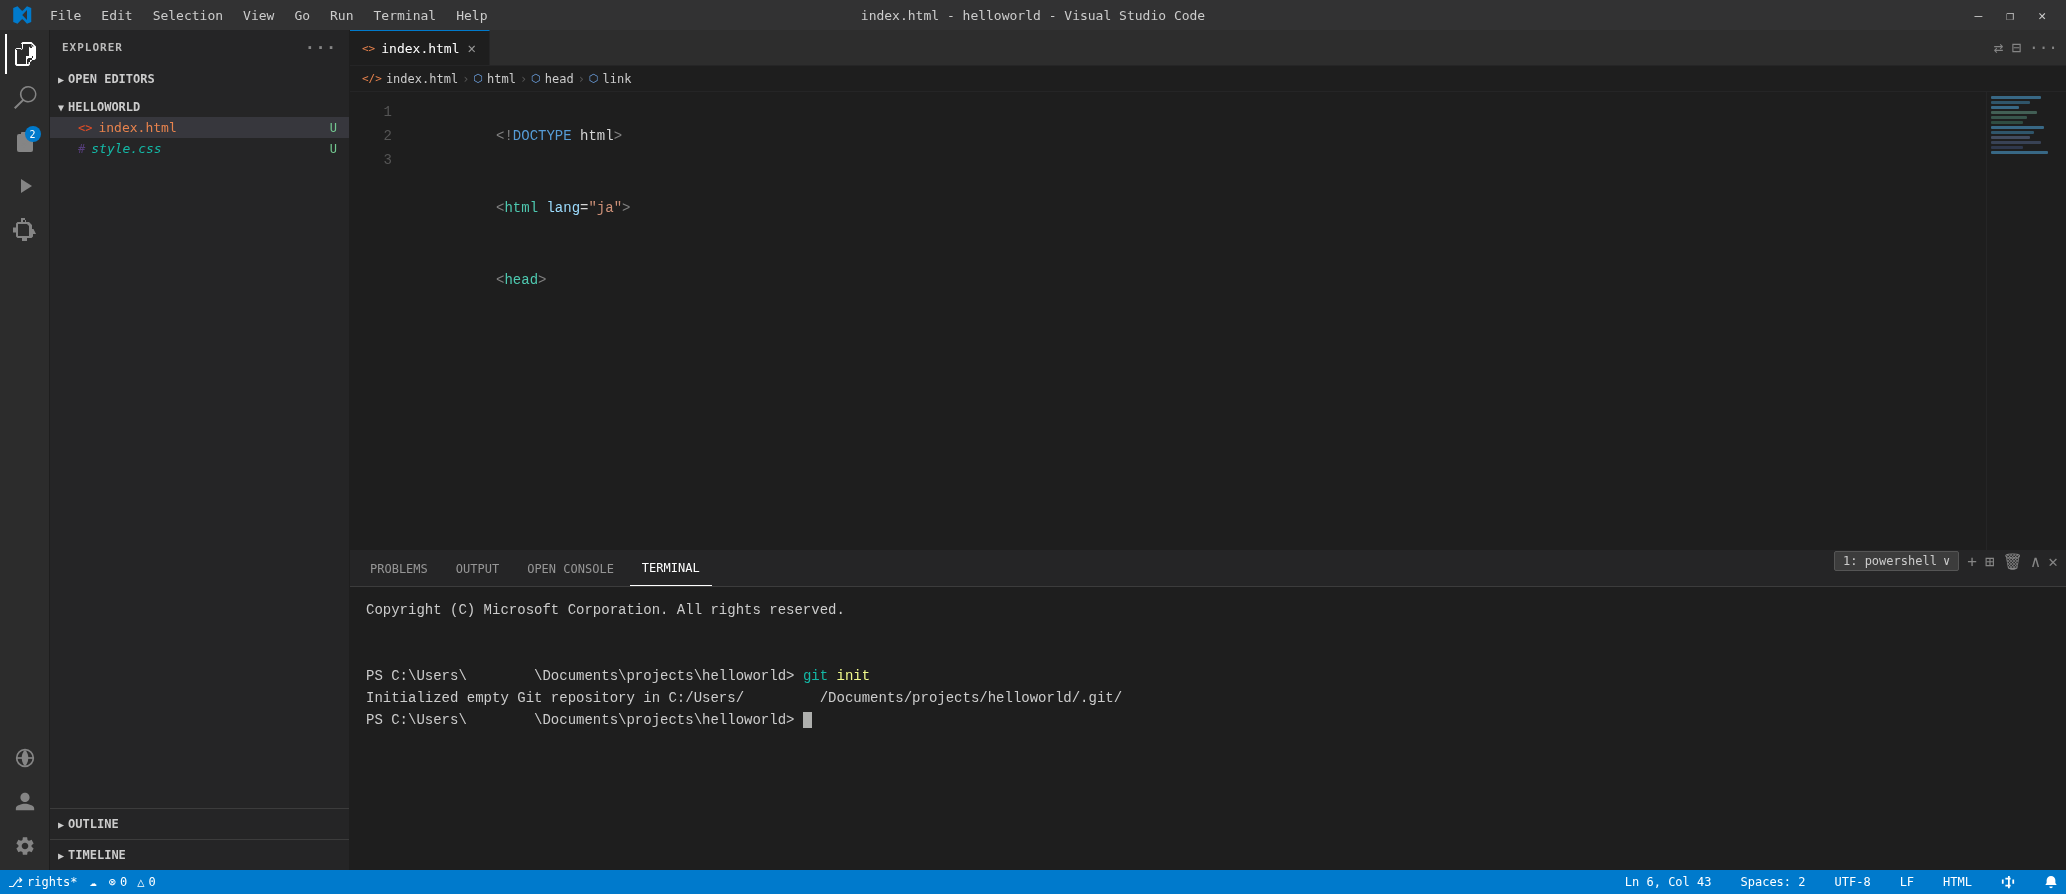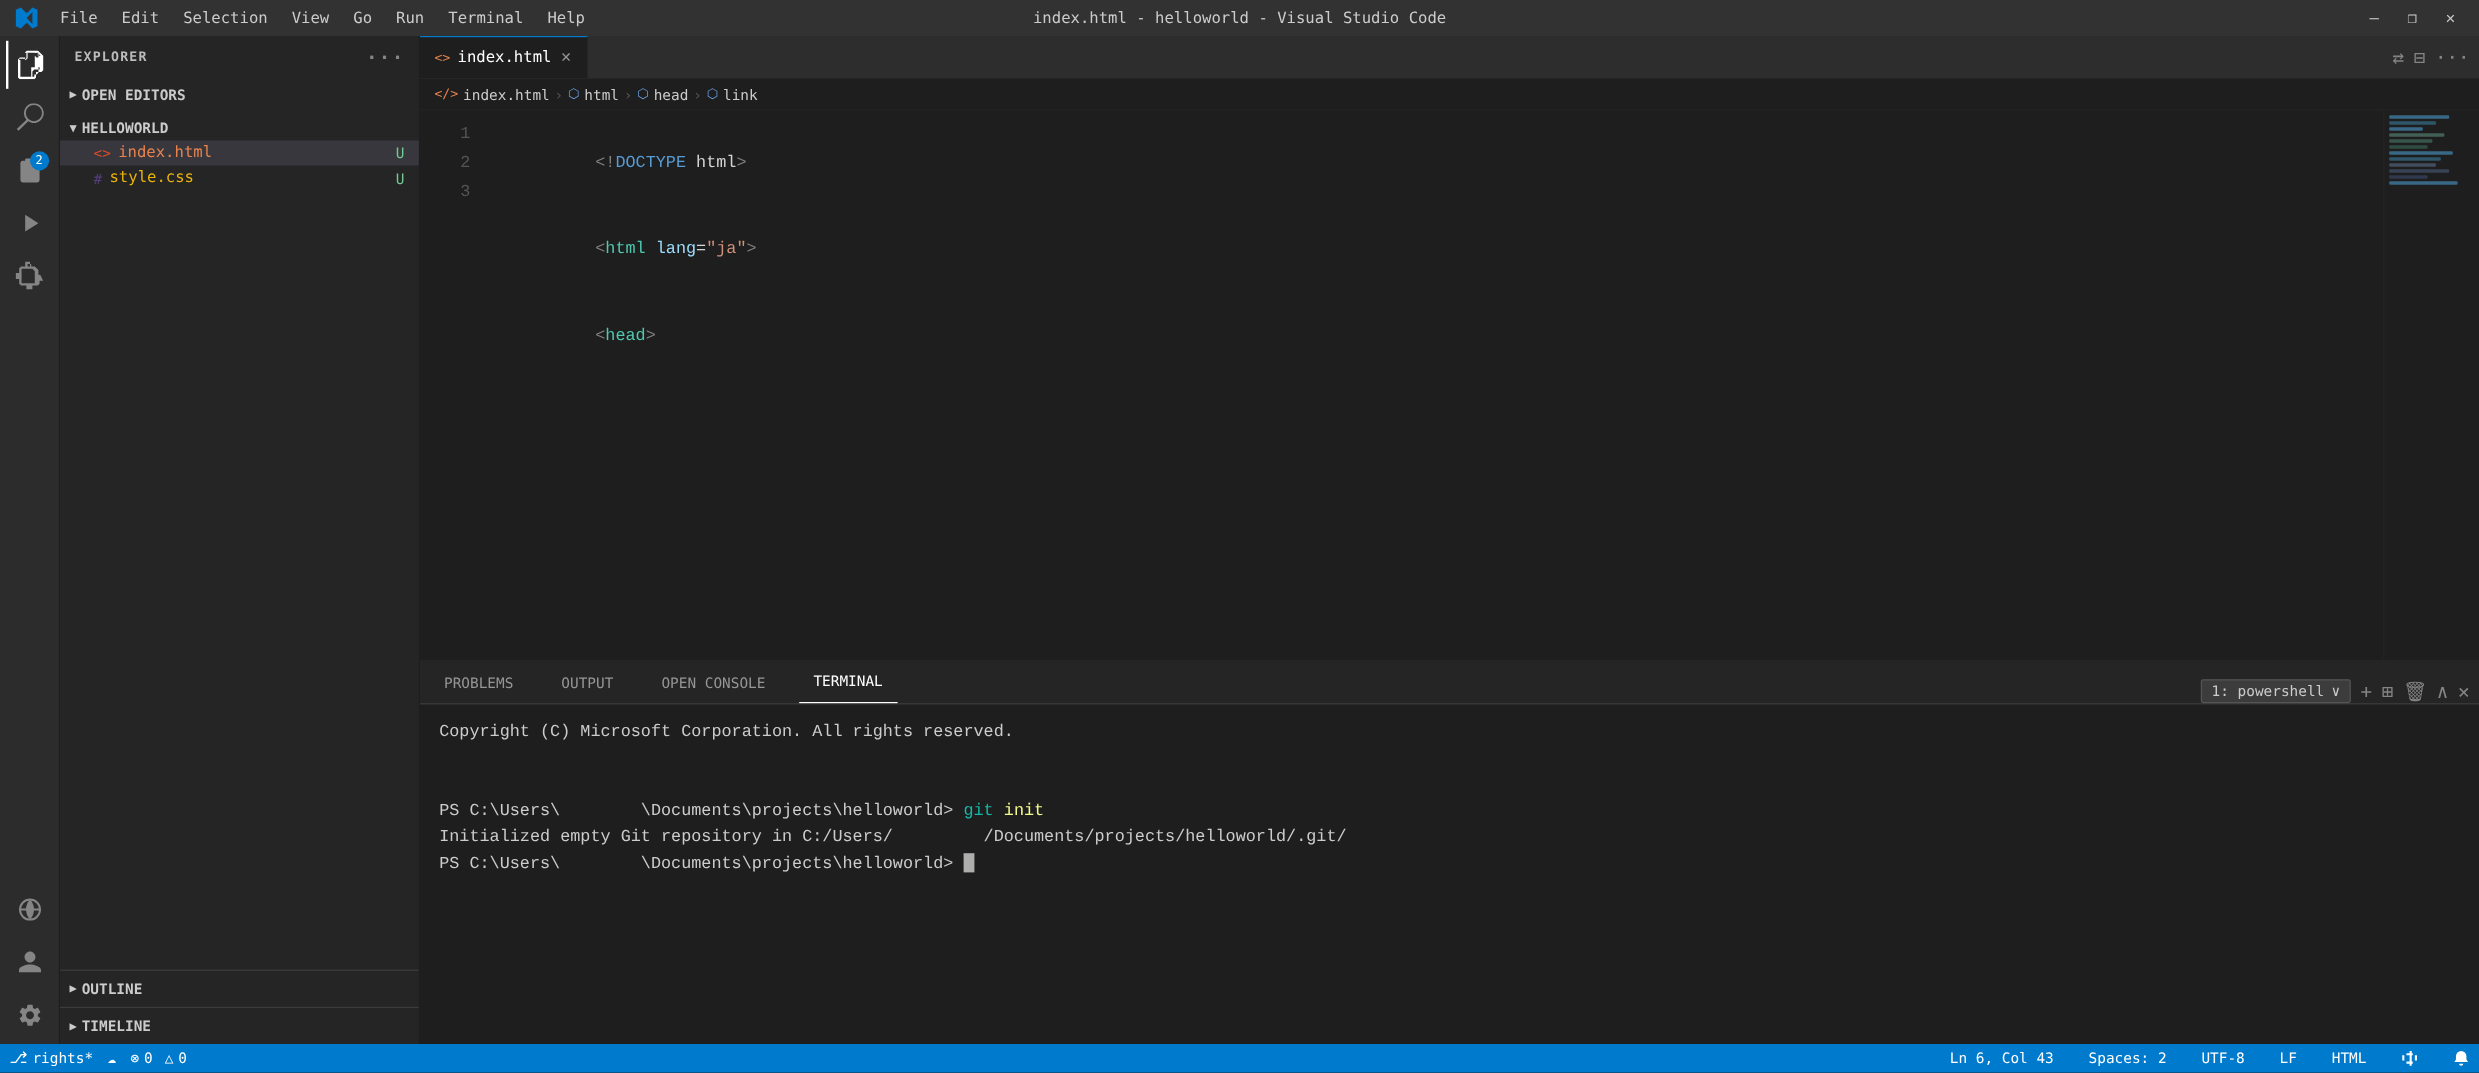--- a/index.html
+++ b/index.html
@@ -156,21 +156,21 @@
     }
     .file-item.active { background: #37373d; }
     .file-icon {
       margin-right: 6px;
       font-size: 12px;
     }
     .file-icon.html { color: #e44d26; }
     .file-icon.css { color: #563d7c; }
     .file-name { flex: 1; }
     .file-name.html-color { color: #e8834d; }
-    .file-name.css-color { color: #eab308; }
+    .file-name.css-color { color: #14b8a6; font-style: italic; }
     .file-badge {
       font-size: 12px;
       color: #73c991;
     }
     .outline-section {
       border-top: 1px solid #3c3c3c;
       padding: 4px 0;
     }
     .outline-header {
       display: flex;
@@ -325,25 +325,25 @@
       background: #1e1e1e;
       display: flex;
       flex-direction: column;
       border-top: 1px solid #252526;
       flex-shrink: 0;
     }
     #terminal-tabs {
       height: 36px;
       background: #252526;
       display: flex;
-      align-items: flex-end;
+      align-items: flex-start;
       border-bottom: 1px solid #3c3c3c;
       flex-shrink: 0;
       padding: 0 8px;
-      gap: 16px;
+      gap: 4px;
     }
     .term-tab {
       padding: 0 12px;
       font-size: 12px;
       cursor: pointer;
       color: #969696;
       height: 100%;
       display: flex;
       align-items: center;
     }

